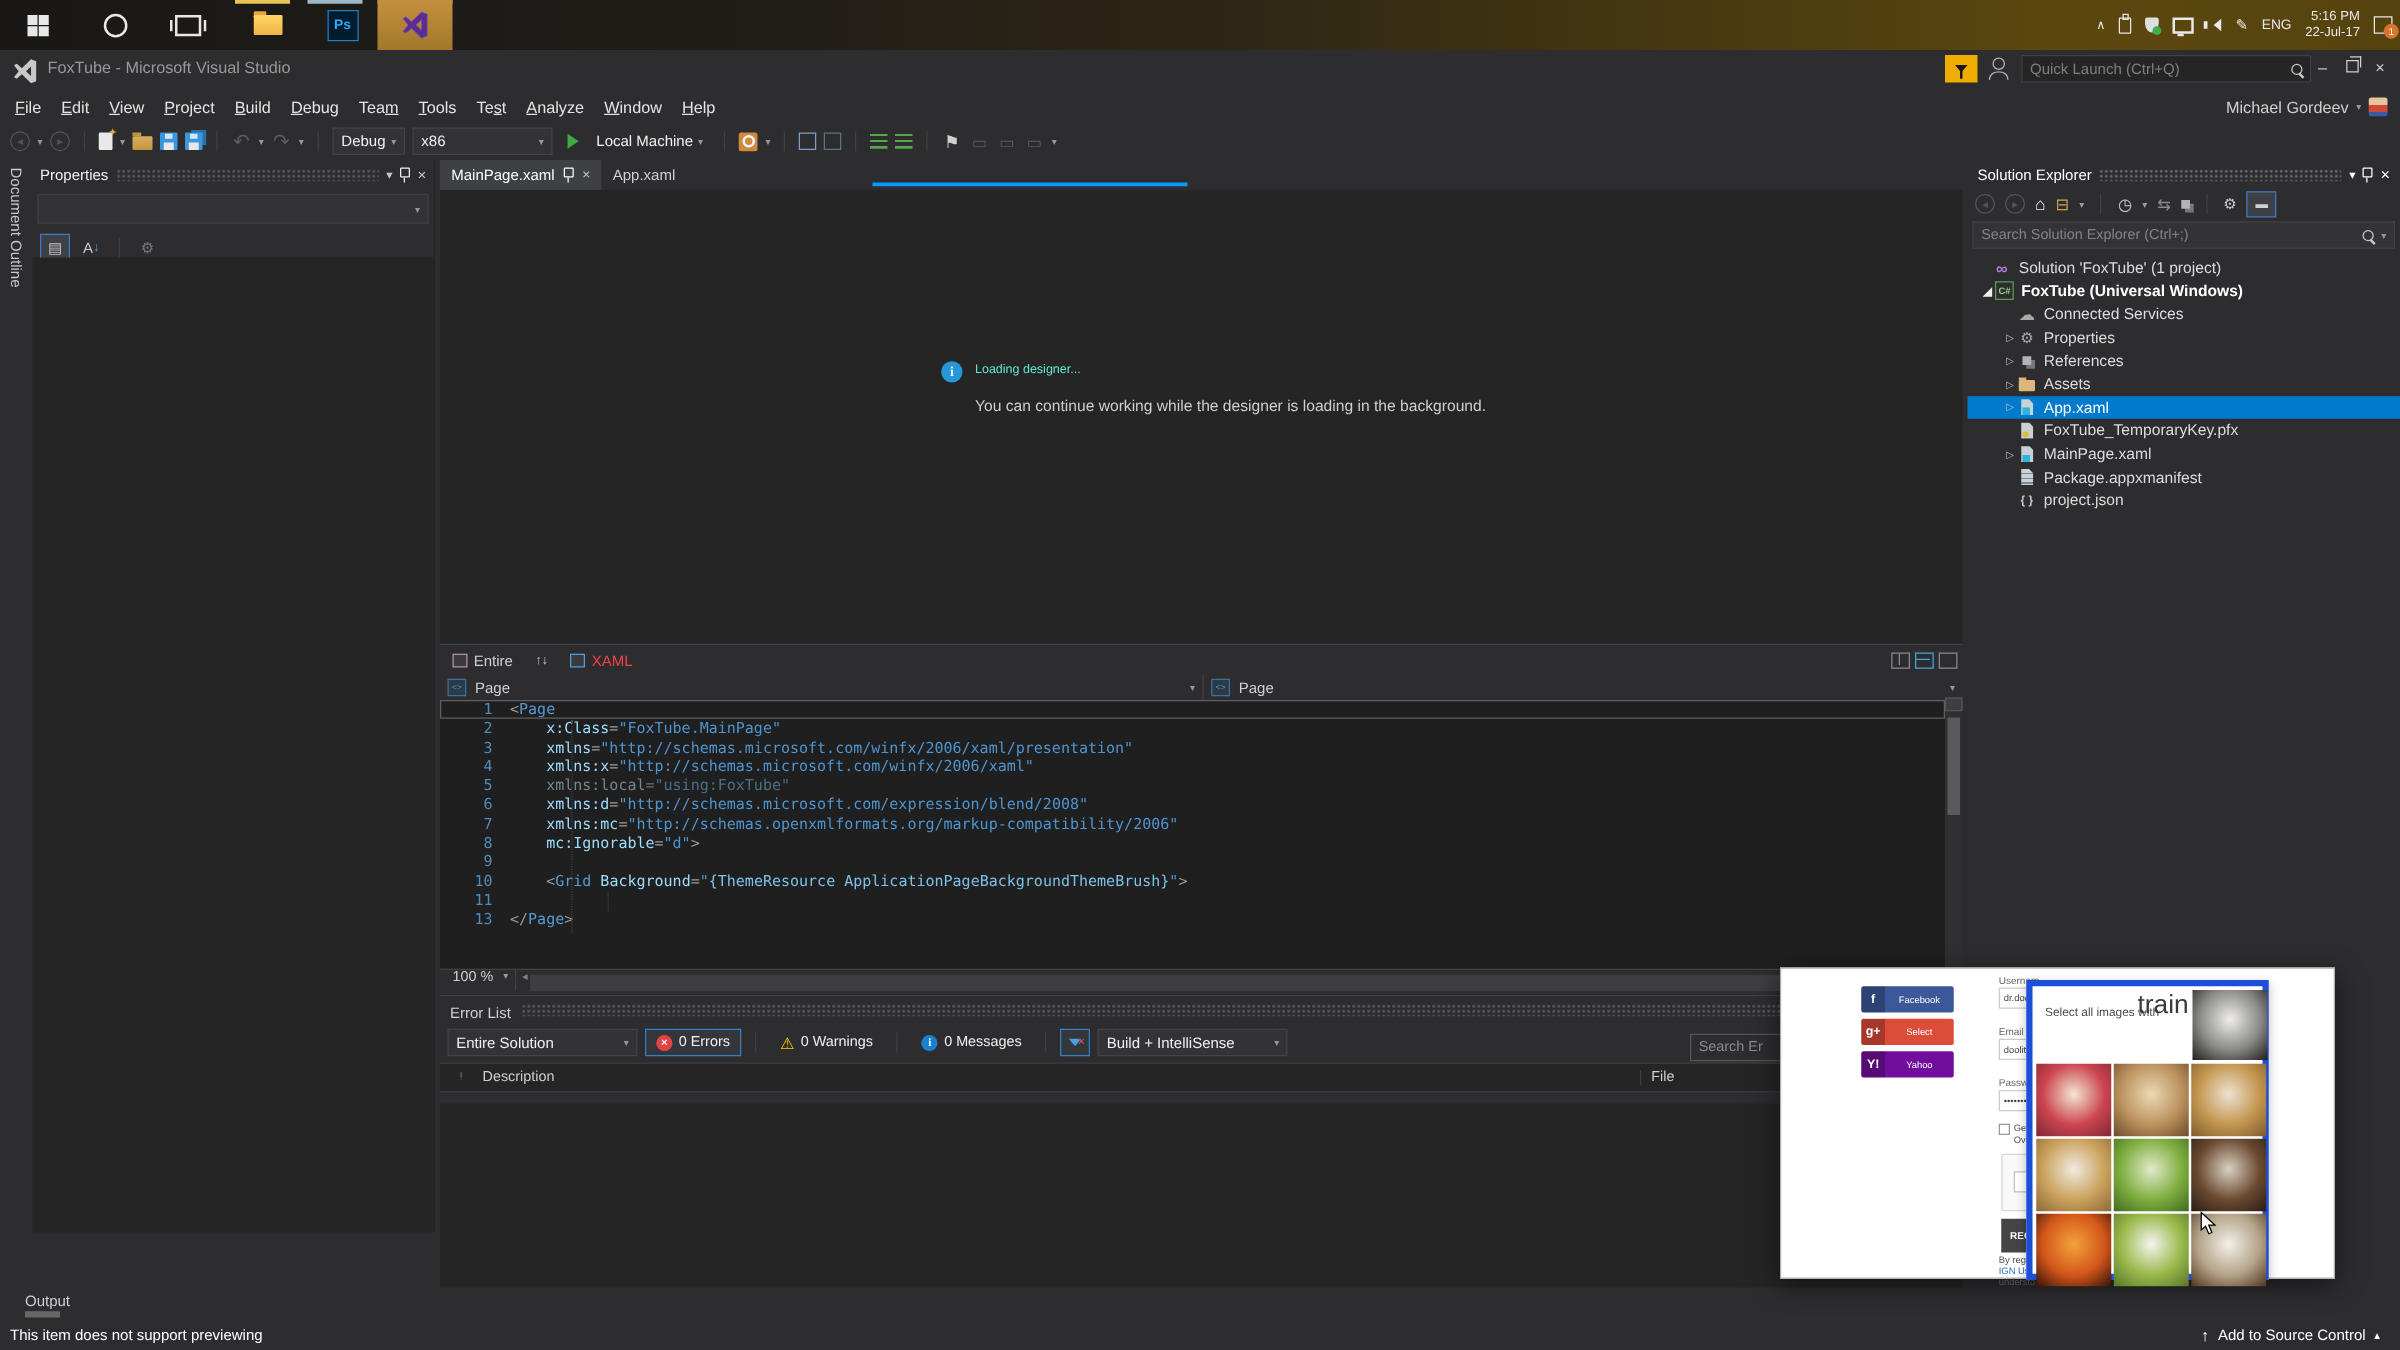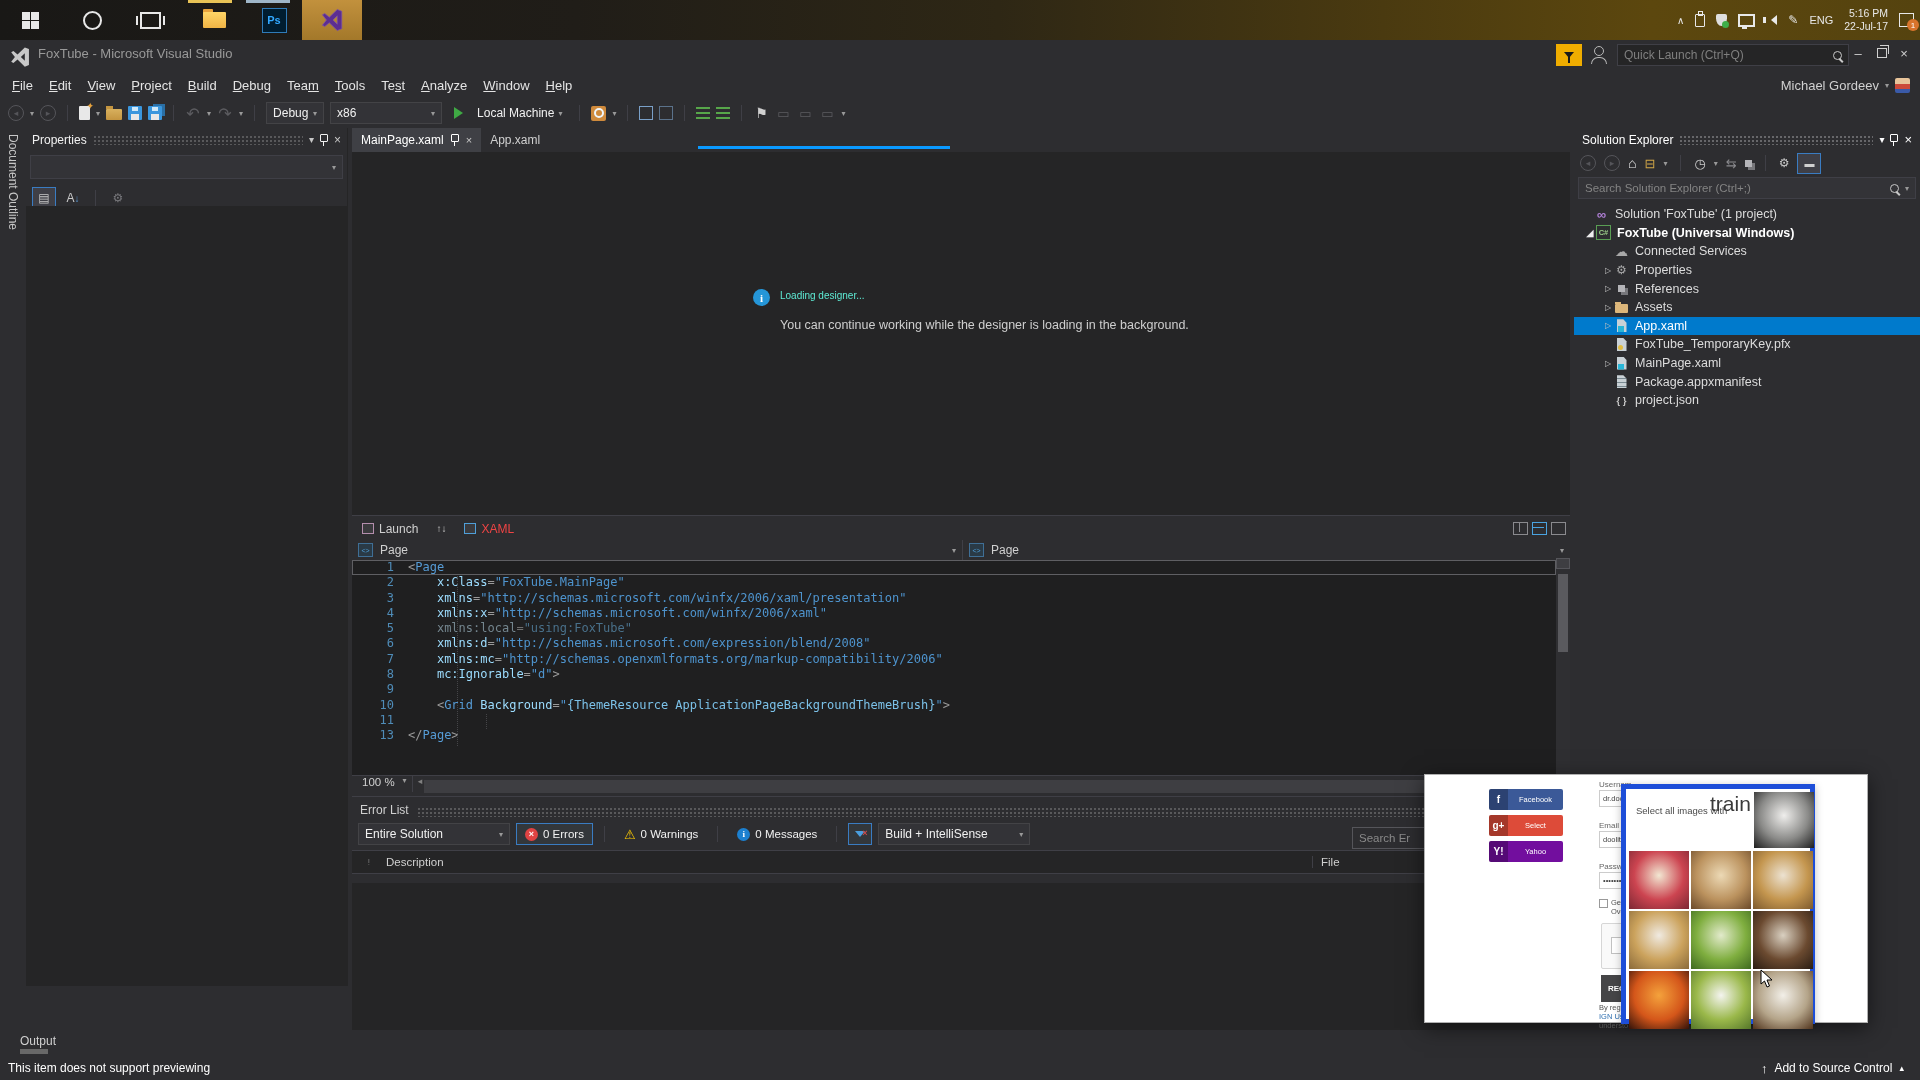--- a/index.html
+++ b/index.html
@@ -129,21 +129,21 @@
   .s-mkext{color:#7bc1e8}.s-plain{color:#c8c8c8}
   .s-dimattr{color:#74868f}.s-dimdelim{color:#6f6f6f}.s-dimval{color:#49708a}
   .iguide{position:absolute;border-left:1px dotted #454548;width:0;}
   #vscroll{left:1556px;top:560px;width:14px;height:215px;background:#2f2f32;}
   #vsplitgrip{left:1556px;top:558px;width:14px;height:11px;background:#3e3e42;border:1px solid #55555a;box-sizing:border-box;}
   #vthumb{left:1558px;top:574px;width:10px;height:78px;background:#5a5a5e;}
   #zoombar{left:352px;top:775px;width:1218px;height:21px;background:#2d2d30;border-top:1px solid #3f3f46;display:flex;align-items:flex-start;font-size:11.5px;color:#d0d0d0;}
   #hthumb{position:absolute;left:72px;top:4px;height:13px;width:1080px;background:#3e3e42;}
   
   #errorlist{left:352px;top:796px;width:1218px;height:234px;background:#2d2d30;border-top:1px solid #3f3f46;}
-  #eltitle{display:flex;align-items:flex-end;gap:8px;padding:6px 8px 4px;font-size:12px;color:#d0d0d0;}
+  #eltitle{display:flex;align-items:flex-start;gap:8px;padding:6px 8px 4px;font-size:12px;color:#d0d0d0;}
   #eltools{display:flex;align-items:center;gap:6px;padding:2px 6px;font-size:11.5px;}
   .elbtn{display:flex;align-items:center;gap:5px;height:22px;padding:0 8px;box-sizing:border-box;color:#f1f1f1;}
   .elbtn.sel{border:1px solid #3a7cc2;background:#33373b;}
   .errico{width:13px;height:13px;border-radius:50%;background:#e04343;color:#fff;font-size:9px;font-weight:bold;display:flex;align-items:center;justify-content:center;}
   .warnico{color:#fc0;font-size:13px;line-height:13px;}
   .msgico{width:13px;height:13px;border-radius:50%;background:#1c80d0;color:#fff;font-size:9px;font-weight:bold;
     font-family:"Liberation Serif",serif;display:flex;align-items:center;justify-content:center;}
   .filtico{width:0;height:0;border:5px solid transparent;border-top:6px solid #4a9ede;position:relative;top:2px;}
   .filtico::after{content:"×";position:absolute;left:2px;top:-9px;color:#d04a4a;font-size:9px;font-weight:bold;}
   #elsearch{position:absolute;right:14px;top:30px;width:204px;height:22px;background:#2d2d30;border:1px solid #55555a;
@@ -382,21 +382,21 @@
     </div>
   <div id="designer" class="abs"></div>
   <div id="progressline" class="abs"></div>
   <div class="abs infoc" style="left:753px;top:289px;">i</div>
   <div id="loadtitle" class="abs">Loading designer...</div>
   <div id="loadsub" class="abs">You can continue working while the designer is loading in the background.</div>
 
   <div id="splitbar" class="abs">
     <div class="vtab">
       <span class="mini"></span>
-      <span>Launch</span>
+      <span>Entire</span>
     </div>
     <div style="font-size:10px;color:#c8c8c8;padding:0 8px;">↑↓</div>
     <div class="vtab xaml" style="color:#ef4444;">
       <span class="mini"></span>
       <span>XAML</span>
     </div>
     <div id="paneicons">
       <span class="pico v"></span>
       <span class="pico h"></span>
       <span class="pico"></span>

